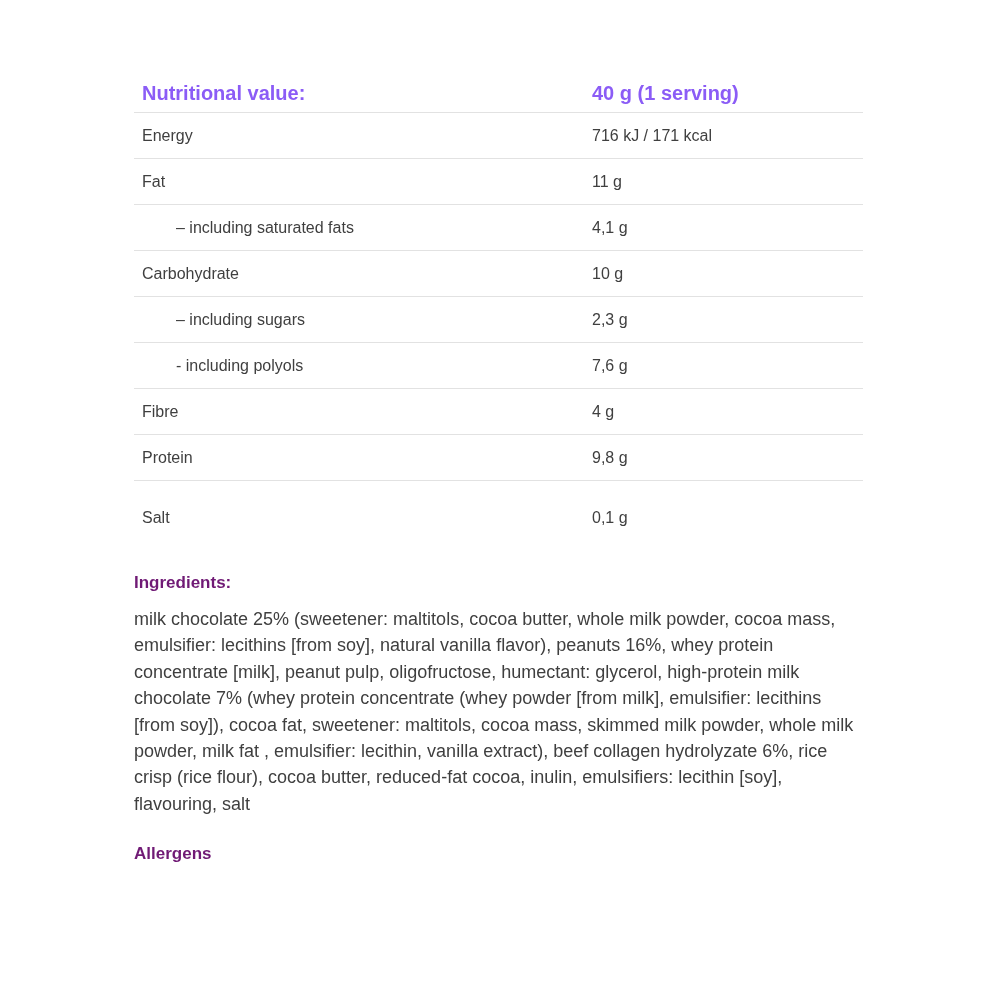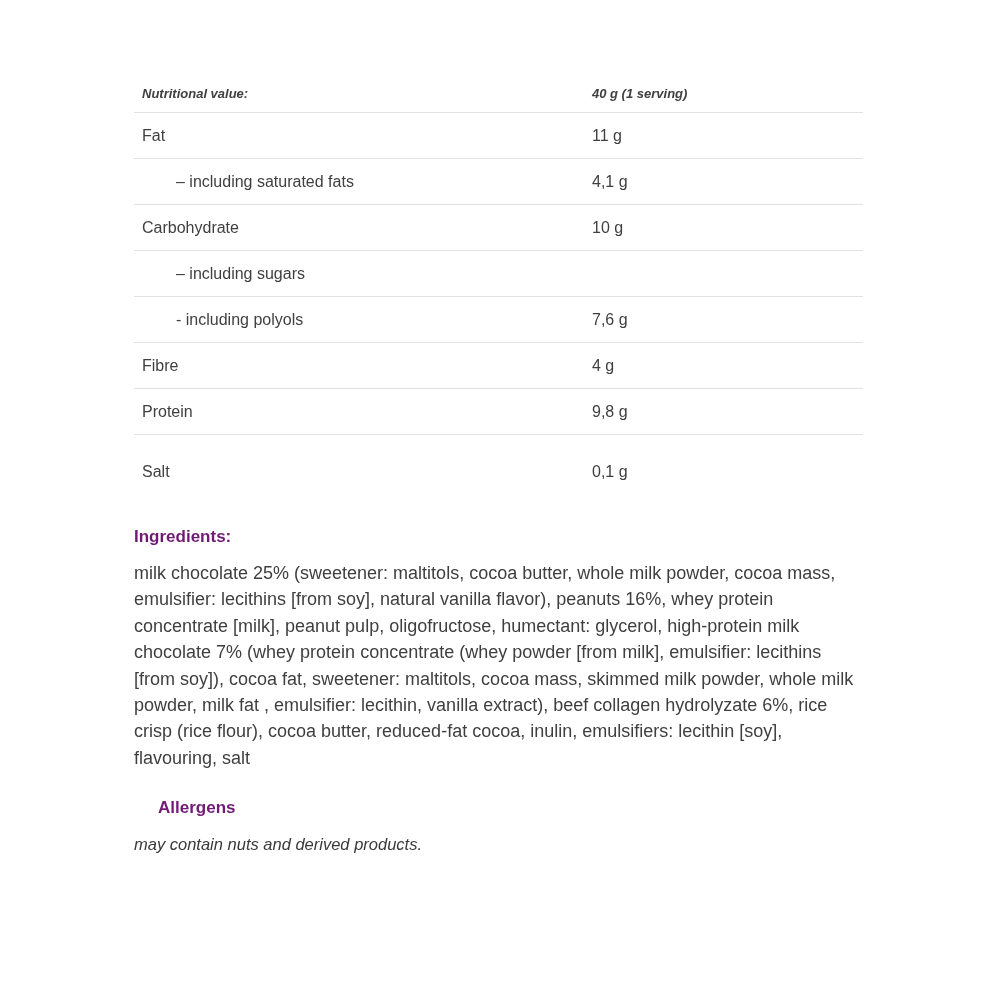--- a/index.html
+++ b/index.html
@@ -29,23 +29,22 @@
   .nrow {
     display: flex;
     align-items: center;
     min-height: 46px;
     border-bottom: 1px solid #e2e2e2;
     box-sizing: border-box;
   }
   .nrow.header-row {
     min-height: 38px;
     font-weight: 700;
-    font-size: 13px;
-    color: #404040;
-    font-style: italic;
+    font-size: 20px;
+    color: #8b5cf6;
   }
   .nrow.last-row {
     border-bottom: none;
     align-items: flex-end;
   }
   .cell-label {
     flex: 0 0 458px;
     box-sizing: border-box;
     padding-left: 8px;
   }
@@ -65,21 +64,20 @@
     line-height: 20px;
   }
   .ingredients-text {
     margin-top: 13px;
     font-size: 18px;
     line-height: 26.4px;
     color: #3f3f3f;
   }
   .allergens-heading {
     margin-top: 27px;
-    margin-left: 24px;
   }
   .allergens-text {
     margin-top: 13px;
     font-size: 16.5px;
     line-height: 26px;
     font-style: italic;
     color: #3a3a3a;
   }
 </style>
 </head>
@@ -87,38 +85,43 @@
 
 <div class="content">
 
   <div class="ntable">
 
     <div class="nrow header-row">
       <div class="cell-label">Nutritional value:</div>
       <div class="cell-value">40 g (1 serving)</div>
     </div>
 
+    <div class="nrow">
+      <div class="cell-label">Energy</div>
+      <div class="cell-value">716 kJ / 171 kcal</div>
+    </div>
 
     <div class="nrow">
       <div class="cell-label">Fat</div>
       <div class="cell-value">11 g</div>
     </div>
 
     <div class="nrow sub">
       <div class="cell-label">– including saturated fats</div>
       <div class="cell-value">4,1 g</div>
     </div>
 
     <div class="nrow">
       <div class="cell-label">Carbohydrate</div>
       <div class="cell-value">10 g</div>
     </div>
 
     <div class="nrow sub">
       <div class="cell-label">– including sugars</div>
+      <div class="cell-value">2,3 g</div>
     </div>
 
     <div class="nrow sub">
       <div class="cell-label">- including polyols</div>
       <div class="cell-value">7,6 g</div>
     </div>
 
     <div class="nrow">
       <div class="cell-label">Fibre</div>
       <div class="cell-value">4 g</div>
@@ -133,15 +136,14 @@
       <div class="cell-label">Salt</div>
       <div class="cell-value">0,1 g</div>
     </div>
 
   </div>
 
   <div class="section-heading">Ingredients:</div>
   <div class="ingredients-text">milk chocolate 25% (sweetener: maltitols, cocoa butter, whole milk powder, cocoa mass, emulsifier: lecithins [from soy], natural vanilla flavor), peanuts 16%, whey protein concentrate [milk], peanut pulp, oligofructose, humectant: glycerol, high-protein milk chocolate 7% (whey protein concentrate (whey powder [from milk], emulsifier: lecithins [from soy]), cocoa fat, sweetener: maltitols, cocoa mass, skimmed milk powder, whole milk powder, milk fat , emulsifier: lecithin, vanilla extract), beef collagen hydrolyzate 6%, rice crisp (rice flour), cocoa butter, reduced-fat cocoa, inulin, emulsifiers: lecithin [soy], flavouring, salt</div>
 
   <div class="section-heading allergens-heading">Allergens</div>
-  <div class="allergens-text">may contain nuts and derived products.</div>
 
 </div>
 
 </body></html>

